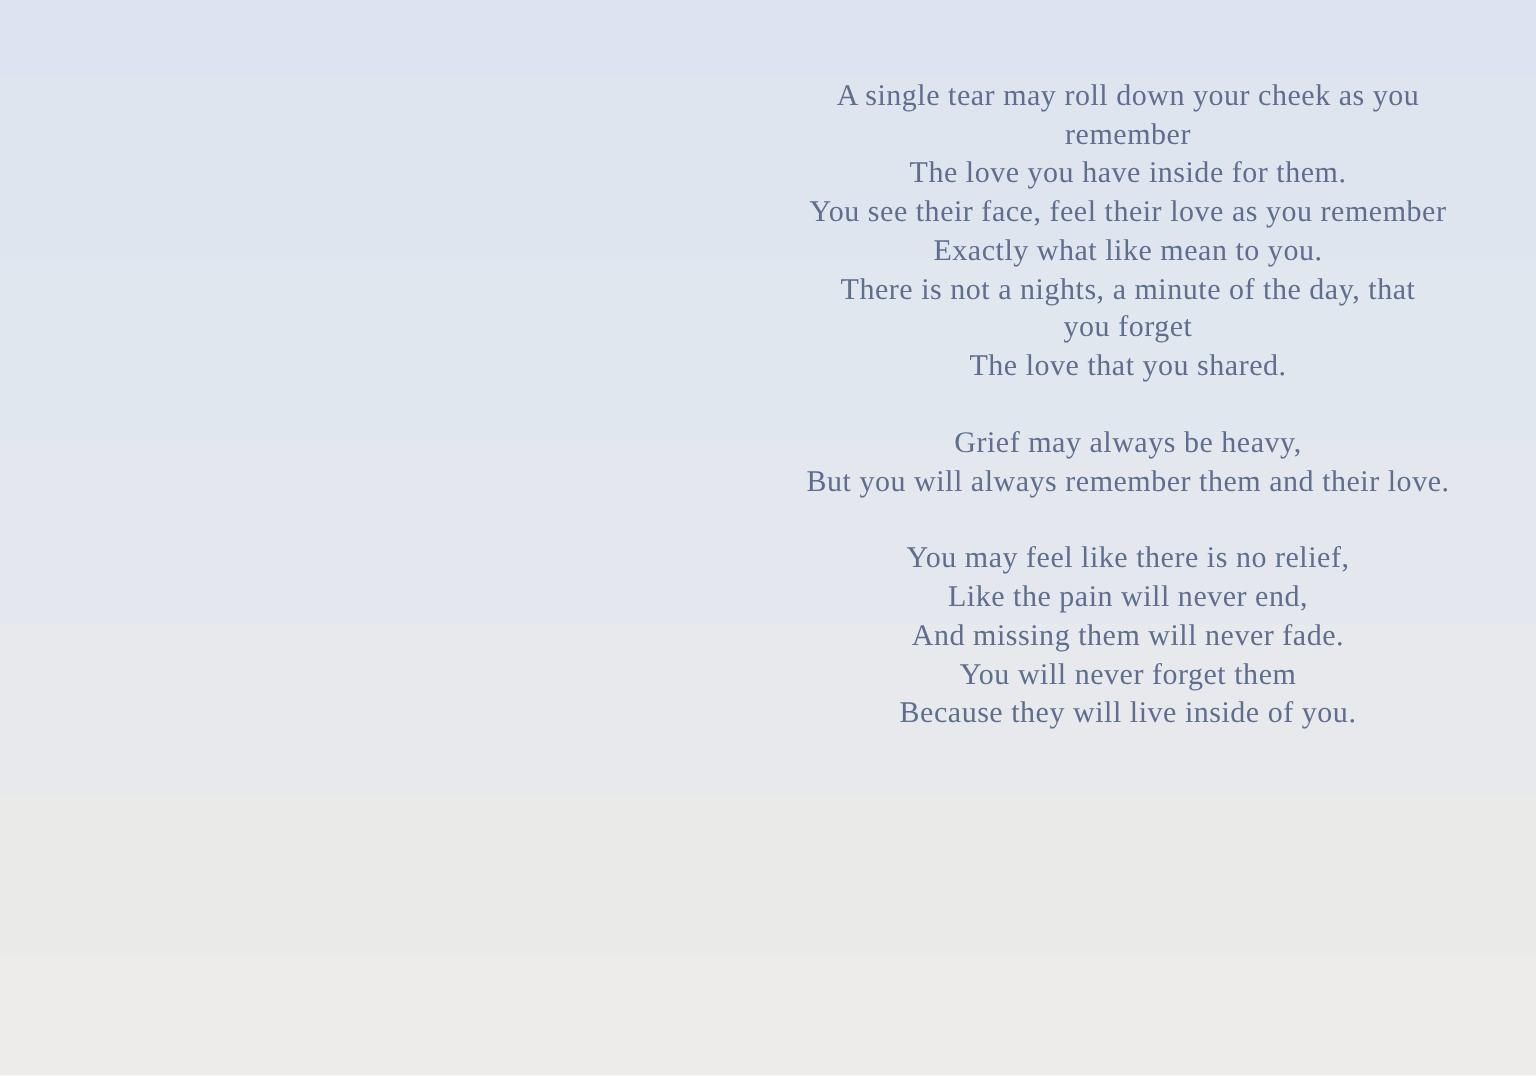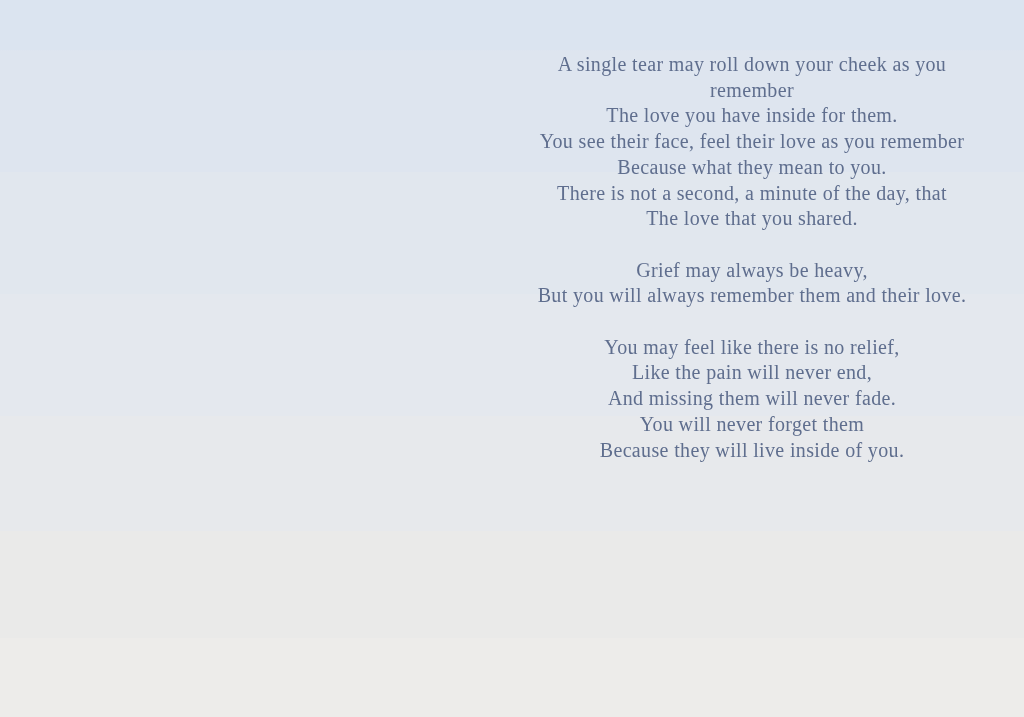--- a/index.html
+++ b/index.html
@@ -51,22 +51,23 @@
 </head>
 <body>
 
 <main>
   <div class="poem">
       <div class="stanza">
         <div class="poem-line">A single tear may roll down your cheek as you</div>
         <div class="poem-line">remember</div>
         <div class="poem-line">The love you have inside for them.</div>
         <div class="poem-line">You see their face, feel their love as you remember</div>
-        <div class="poem-line">Because what they mean to you.</div>
-        <div class="poem-line">There is not a second, a minute of the day, that</div>
+        <div class="poem-line">Exactly what like mean to you.</div>
+        <div class="poem-line">There is not a nights, a minute of the day, that</div>
+        <div class="poem-line">you forget</div>
         <div class="poem-line">The love that you shared.</div>
       </div>
       <div class="stanza">
         <div class="poem-line">Grief may always be heavy,</div>
         <div class="poem-line">But you will always remember them and their love.</div>
       </div>
       <div class="stanza">
         <div class="poem-line">You may feel like there is no relief,</div>
         <div class="poem-line">Like the pain will never end,</div>
         <div class="poem-line">And missing them will never fade.</div>

